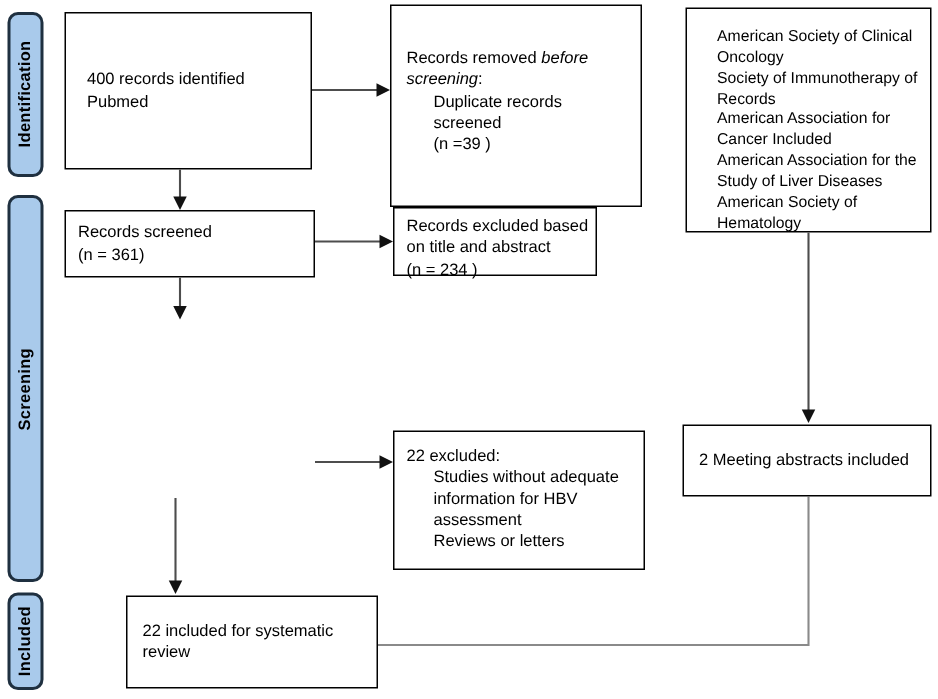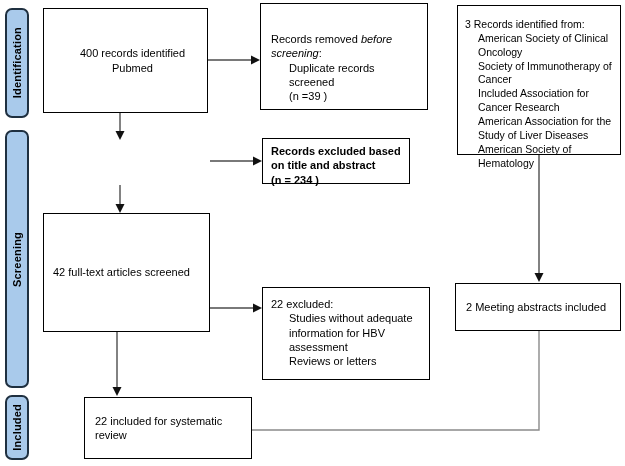--- a/index.html
+++ b/index.html
@@ -76,48 +76,48 @@
   <div class="stage" style="left:5px;top:8px;height:110px;">
     <span>Identification</span>
   </div>
   <div class="stage" style="left:5px;top:130px;height:258px;">
     <span>Screening</span>
   </div>
   <div class="stage" style="left:5px;top:395px;height:65px;">
     <span>Included</span>
   </div>
 
-  <div class="box vcenter" style="left:43px;top:8px;width:165px;height:105px;padding-left:14px;text-align:center;">
+  <div class="box vcenter" style="left:43px;top:8px;width:165px;height:105px;padding-left:14px;">
     <p>400 records identified Pubmed</p>
   </div>
 
-  <div class="box" style="left:260px;top:3px;width:168px;height:107px;padding:28px 6px 0 10px;">
+  <div class="box" style="left:260px;top:3px;width:168px;height:135px;padding:28px 6px 0 10px;">
     <p><span>Records removed </span><em>before screening</em><span>:</span></p>
     <p class="indent">Duplicate records screened</p>
     <p class="indent">(n =39 )</p>
   </div>
 
   <div class="box box-sources" style="left:457px;top:5px;width:164px;height:150px;padding:12px 2px 0 7px;">
-    <p>3 Records identified from:</p>
     <p class="indent">American Society of Clinical Oncology</p>
-    <p class="indent">Society of Immunotherapy of Cancer</p>
-    <p class="indent">Included Association for Cancer Research</p>
+    <p class="indent">Society of Immunotherapy of Records</p>
+    <p class="indent">American Association for Cancer Included</p>
     <p class="indent">American Association for the Study of Liver Diseases</p>
     <p class="indent">American Society of Hematology</p>
   </div>
 
+  <div class="box vcenter" style="left:43px;top:140px;width:167px;height:45px;padding-left:8px;">
+    <p>Records screened</p>
+    <p>(n = 361)</p>
+  </div>
 
-  <div class="box" style="left:262px;top:138px;width:148px;height:46px;padding:5px 4px 0 8px;font-weight:bold;">
+  <div class="box" style="left:262px;top:138px;width:136px;height:46px;padding:5px 4px 0 8px;">
     <p>Records excluded based on title and abstract</p>
     <p>(n = 234 )</p>
   </div>
 
-  <div class="box vcenter" style="left:43px;top:213px;width:167px;height:119px;padding-left:9px;">
-    <p>42 full-text articles screened</p>
-  </div>
 
   <div class="box" style="left:262px;top:287px;width:168px;height:93px;padding:9px 4px 1px 8px;">
     <p>22 excluded:</p>
     <p class="indent">Studies without adequate information for HBV assessment</p>
     <p class="indent">Reviews or letters</p>
   </div>
 
   <div class="box vcenter" style="left:455px;top:283px;width:166px;height:48px;padding-left:10px;justify-content:center;">
     <p>2 Meeting abstracts included</p>
   </div>

